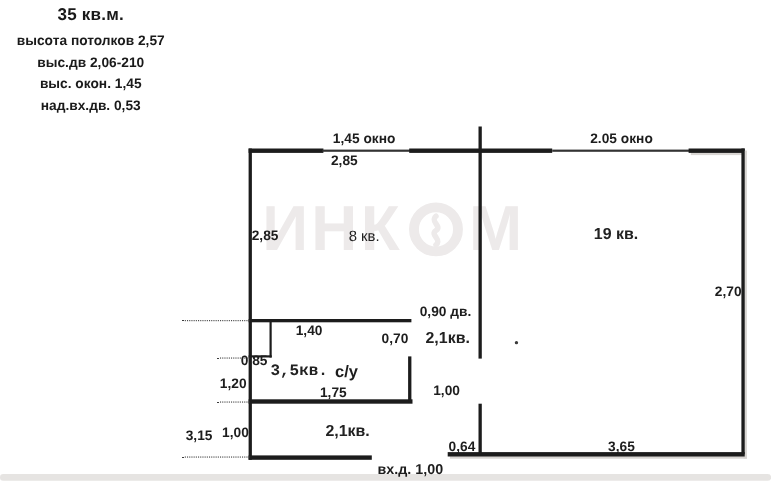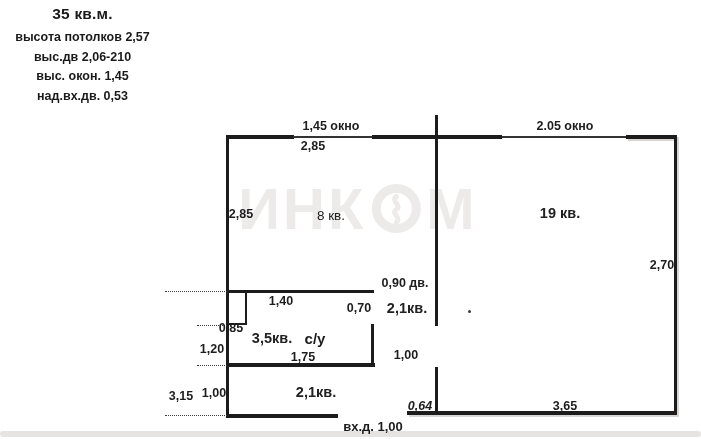--- a/index.html
+++ b/index.html
@@ -99,27 +99,27 @@
   <div class="lbl dim" style="left:662px;top:265px;">2,70</div>
   <div class="lbl dim" style="left:405px;top:283px;">0,90 дв.</div>
   <div class="lbl dim" style="left:281px;top:301px;">1,40</div>
   <div class="lbl dim" style="left:359px;top:308px;">0,70</div>
   <div class="lbl dim" style="left:215px;top:328px;margin-left:16px;">0,85</div>
   <div class="lbl dim" style="left:212px;top:349px;">1,20</div>
   <div class="lbl dim" style="left:181px;top:356px;margin-top:40px;">3,15</div>
   <div class="lbl dim" style="left:303px;top:357px;">1,75</div>
   <div class="lbl dim" style="left:406px;top:355px;">1,00</div>
   <div class="lbl dim" style="left:214px;top:393px;">1,00</div>
-  <div class="lbl dim" style="left:420px;top:406px;font-style:italic;">0,64</div>
+  <div class="lbl dim" style="left:420px;top:406px;">0,64</div>
   <div class="lbl dim" style="left:565px;top:406px;">3,65</div>
   <div class="lbl dim" style="left:373px;top:426px;font-size:13px;">вх.д. 1,00</div>
 
   <div class="lbl room-sm" style="left:331px;top:215px;">8 кв.</div>
   <div class="lbl room" style="left:560px;top:213px;">19 кв.</div>
   <div class="lbl room" style="left:407px;top:308px;">2,1кв.</div>
-  <div class="lbl room" style="left:272px;top:338px;">3,5кв.</div>
+  <div class="lbl room" style="left:272px;top:338px;font-family:Liberation Mono, monospace;">3,5кв.</div>
   <div class="lbl dim" style="left:315px;top:338px;font-size:15px;">с/у</div>
   <div class="lbl room" style="left:316px;top:392px;">2,1кв.</div>
 
   <div class="dot" style="left:468px;top:310px;"></div>
   <div class="scan-strip"></div>
 
 </div>
 
 </body></html>

